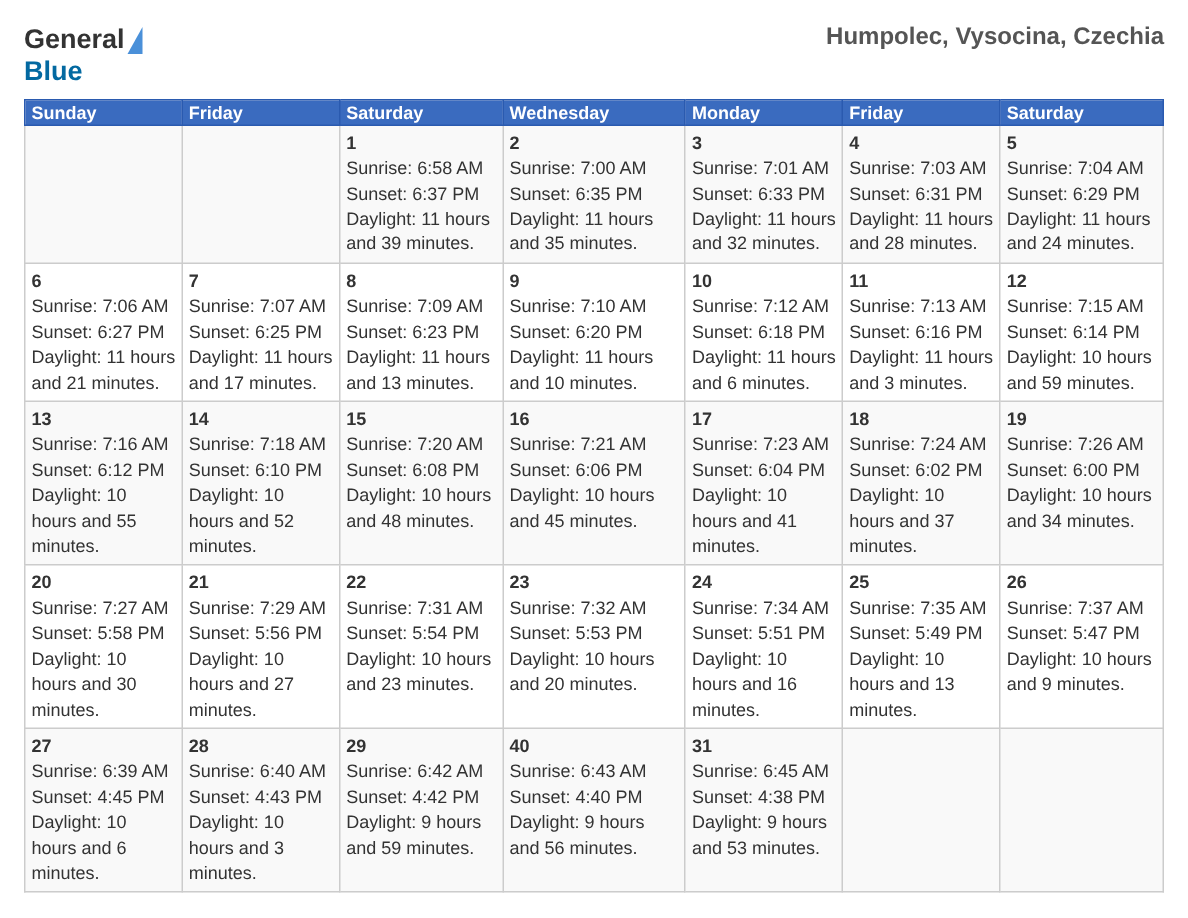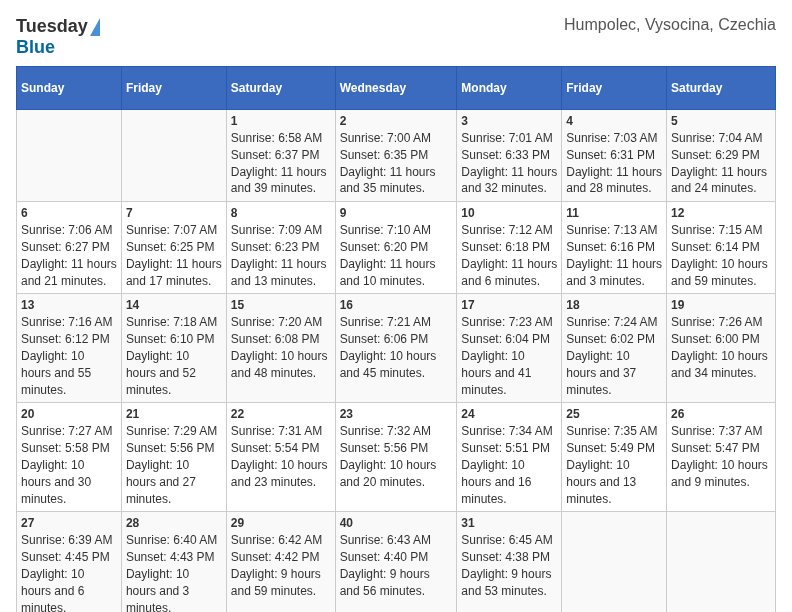--- a/index.html
+++ b/index.html
@@ -47,32 +47,32 @@
     .title-block {
       text-align: right;
     }
     .title-block h1 {
       font-size: 32px;
       font-weight: bold;
       color: #333;
     }
     .title-block h2 {
       font-size: 16px;
-      font-weight: normal;
+      font-weight: bold;
       color: #555;
     }
     table {
       width: 100%;
       border-collapse: collapse;
       font-size: 11px;
     }
     thead tr th {
       background-color: #3a6bbf;
       color: #fff;
-      padding: 14px 4px;
+      padding: 1px 4px;
       text-align: left;
       font-size: 12px;
       font-weight: bold;
       border: 1px solid #2a5aaf;
     }
     tbody tr td {
       border: 1px solid #ccc;
       padding: 4px 4px;
       vertical-align: top;
       min-height: 70px;
@@ -96,21 +96,21 @@
       line-height: 1.4;
       color: #333;
     }
   </style>
 </head>
 <body>
 
 <div class="header">
   <div class="logo">
     <div class="logo-line">
-      <span class="logo-general">Tuesday</span>
+      <span class="logo-general">General</span>
       <span class="logo-icon"></span>
     </div>
     <span class="logo-blue">Blue</span>
   </div>
   <div class="title-block">
     <h2>Humpolec, Vysocina, Czechia</h2>
   </div>
 </div>
 
 <table>
@@ -263,21 +263,21 @@
         </td>
         <td>
           <span class="day-num">22</span>
           <div class="day-info">Sunrise: 7:31 AM
 Sunset: 5:54 PM
 Daylight: 10 hours and 23 minutes.</div>
         </td>
         <td>
           <span class="day-num">23</span>
           <div class="day-info">Sunrise: 7:32 AM
-Sunset: 5:56 PM
+Sunset: 5:53 PM
 Daylight: 10 hours and 20 minutes.</div>
         </td>
         <td>
           <span class="day-num">24</span>
           <div class="day-info">Sunrise: 7:34 AM
 Sunset: 5:51 PM
 Daylight: 10 hours and 16 minutes.</div>
         </td>
         <td>
           <span class="day-num">25</span>

